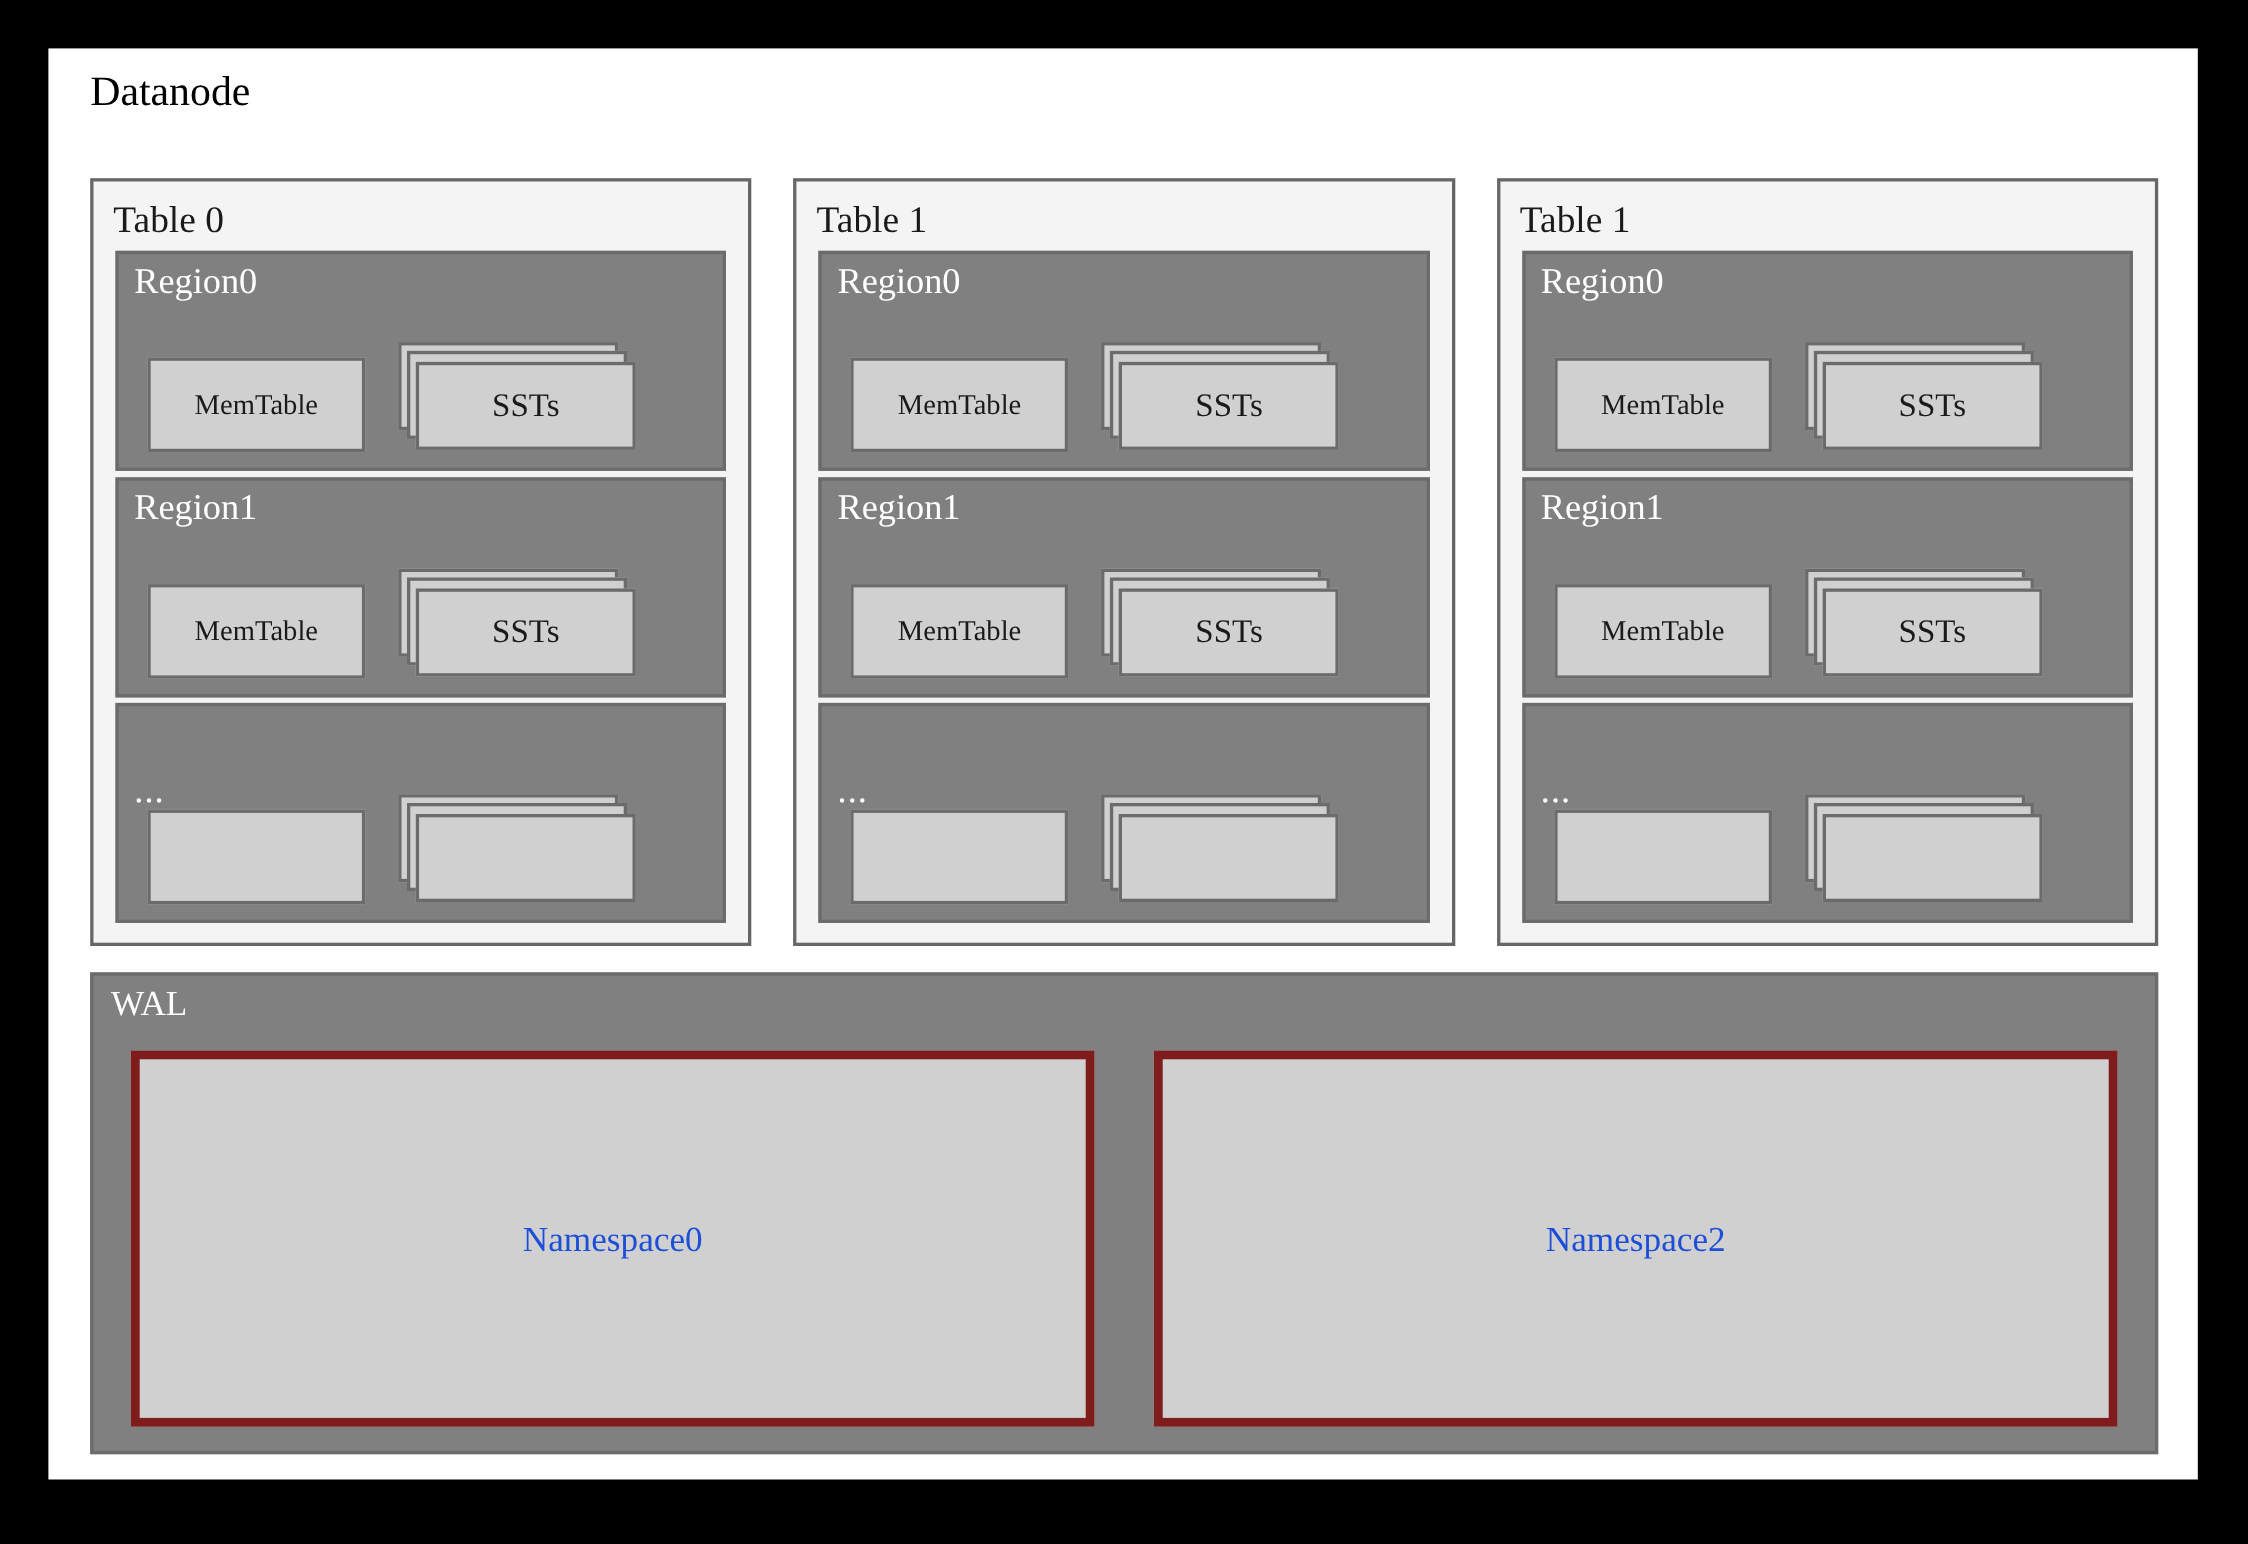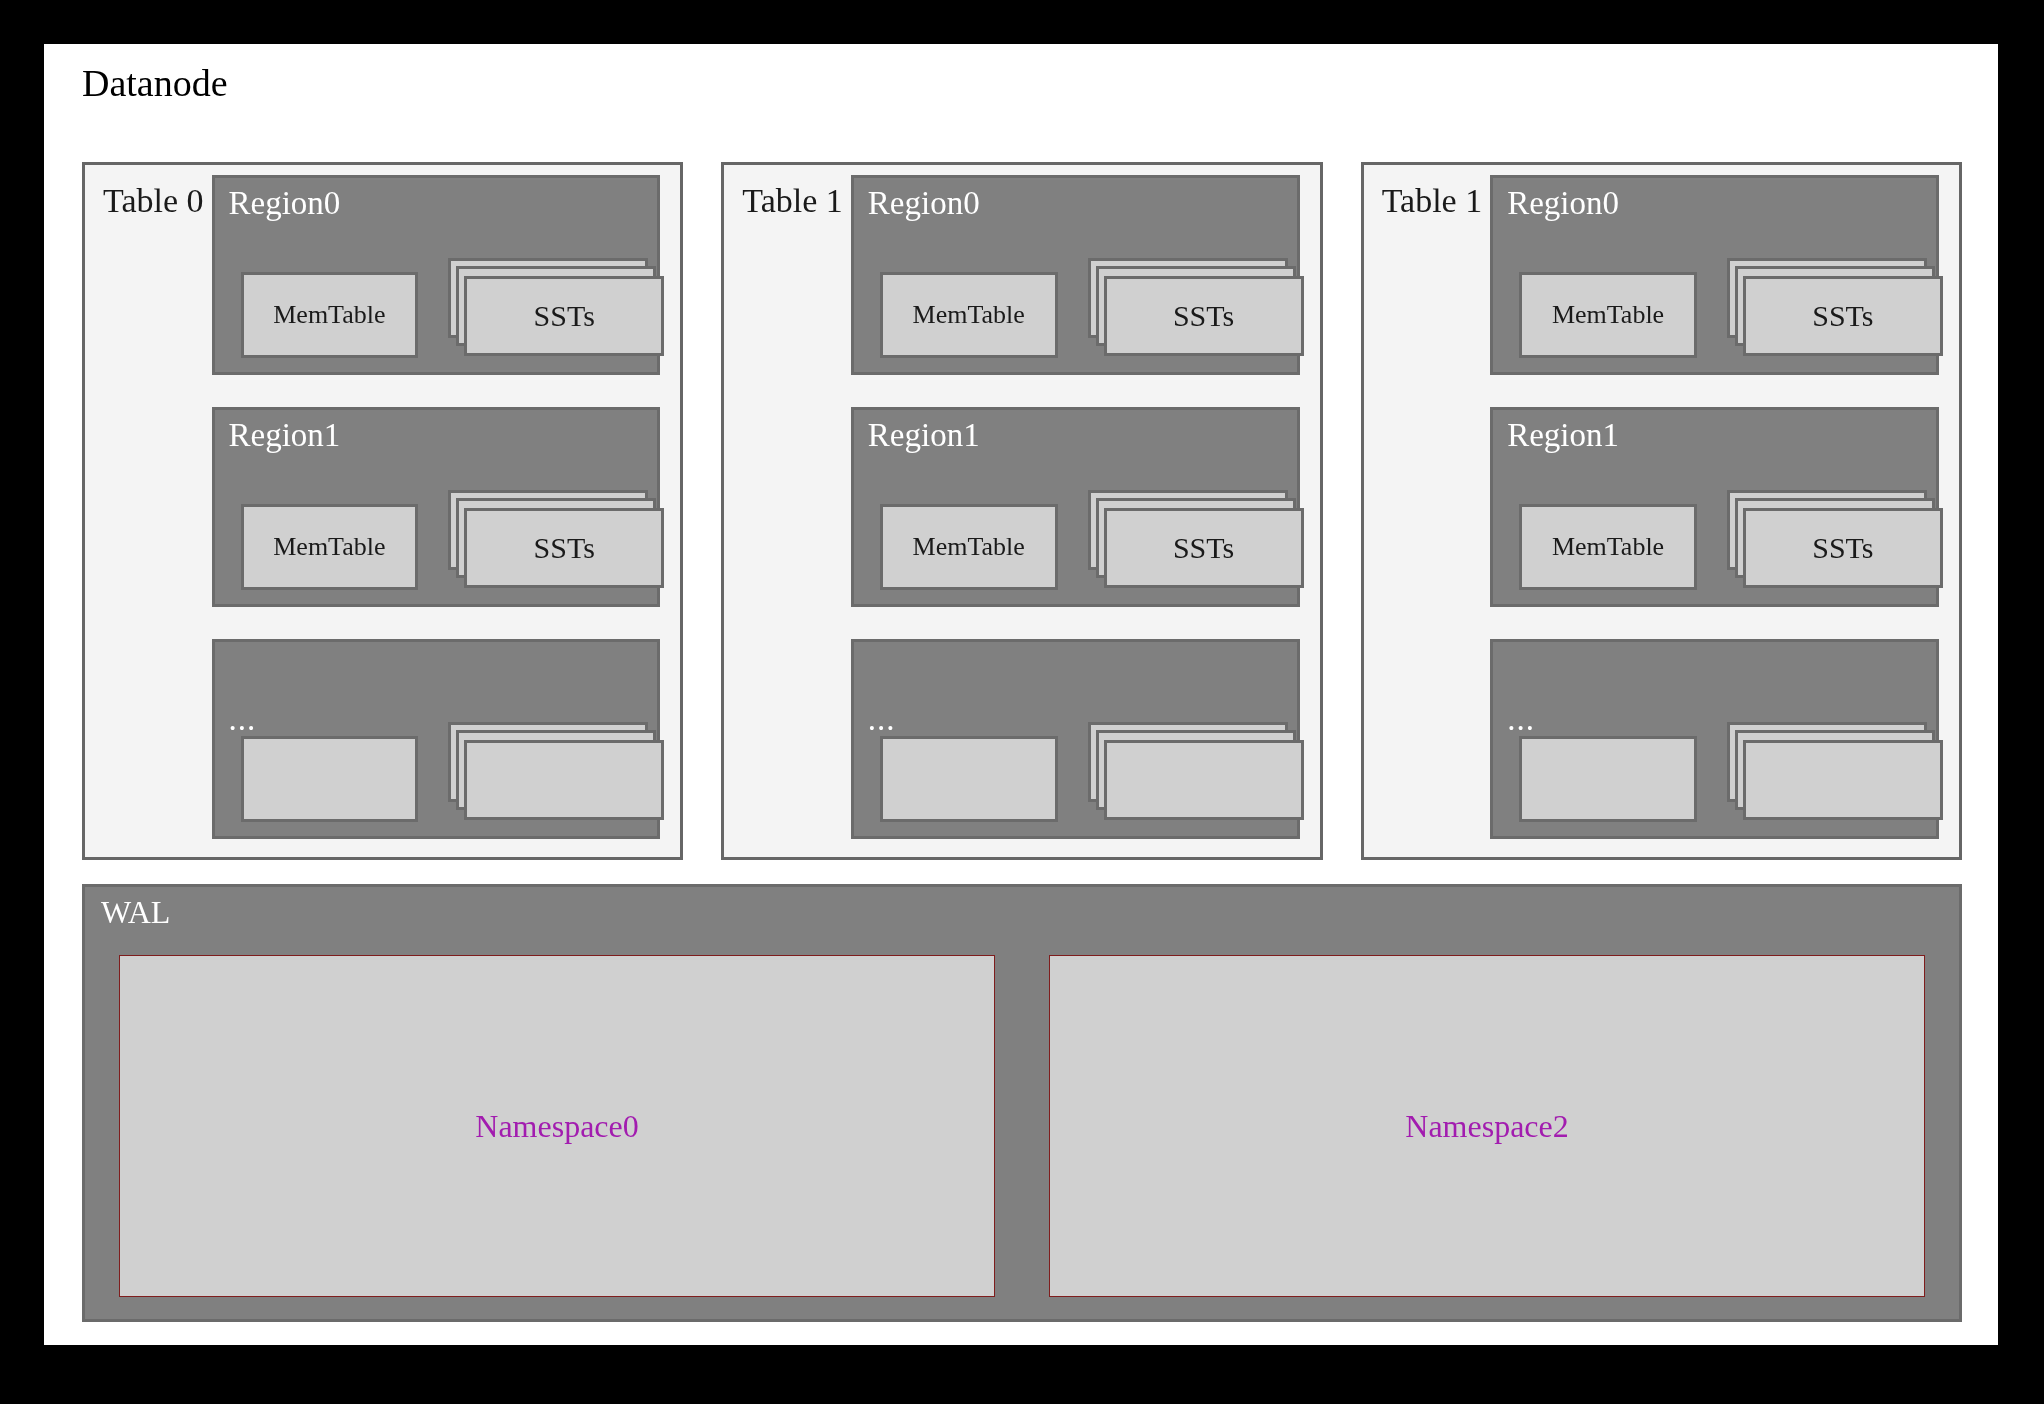--- a/index.html
+++ b/index.html
@@ -47,21 +47,21 @@
   }
 
   .table-panel {
     flex: 1 1 0;
     background: #f4f4f4;
     border: 3px solid #666666;
     box-sizing: border-box;
     position: relative;
     padding: 10px 12px 14px 12px;
     display: flex;
-    flex-direction: row;
+    flex-direction: column;
     justify-content: space-between;
   }
 
   .table-label {
     font-size: 34px;
     color: #1a1a1a;
     line-height: 1.15;
     margin: 6px 0 8px 6px;
     white-space: nowrap;
   }
@@ -188,27 +188,27 @@
     bottom: 22px;
     display: flex;
     gap: 54px;
     padding: 0 34px;
     box-sizing: border-box;
   }
 
   .namespace {
     flex: 1 1 0;
     background: #d0d0d0;
-    border: 1px solid #7f1d1d;
+    border: 8px solid #7f1d1d;
     box-sizing: border-box;
     display: flex;
     align-items: center;
     justify-content: center;
     font-size: 32px;
-    color: #a21caf;
+    color: #1d4ed8;
     white-space: nowrap;
   }
 </style>
 </head>
 <body>
 
 <div id="canvas">
 
   <div class="datanode-title">Datanode</div>
 

